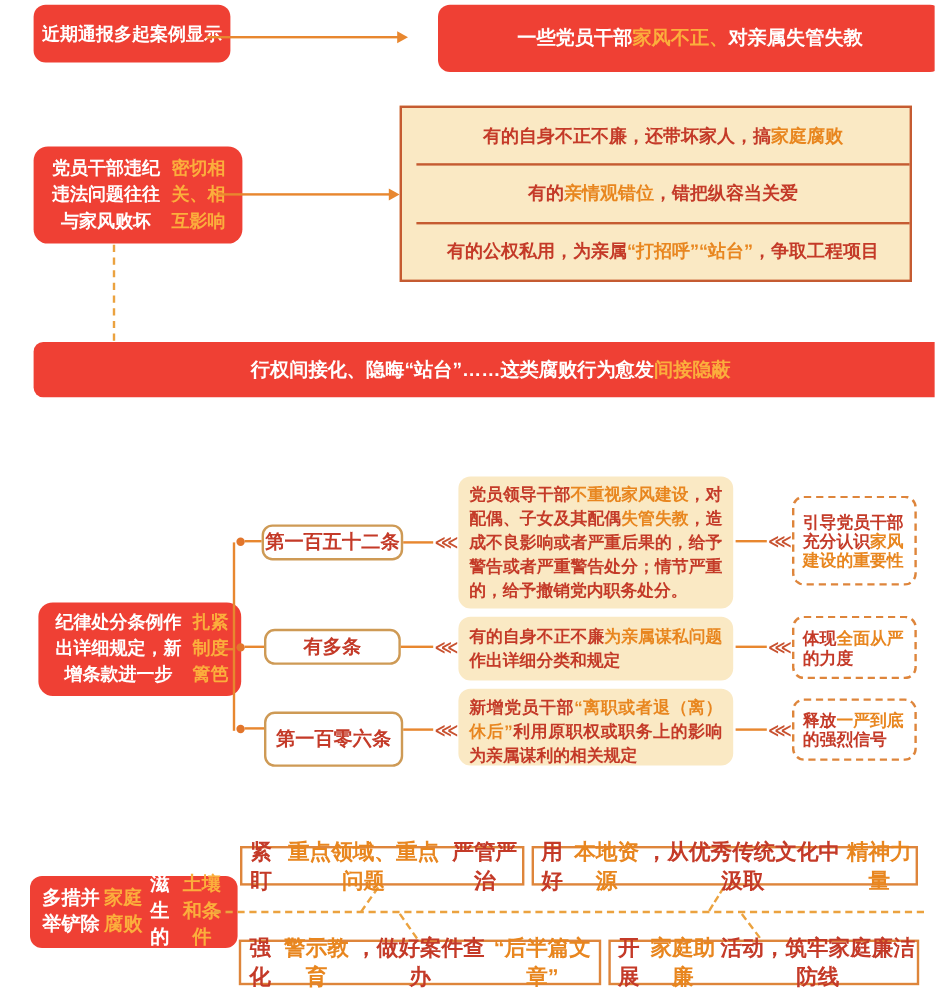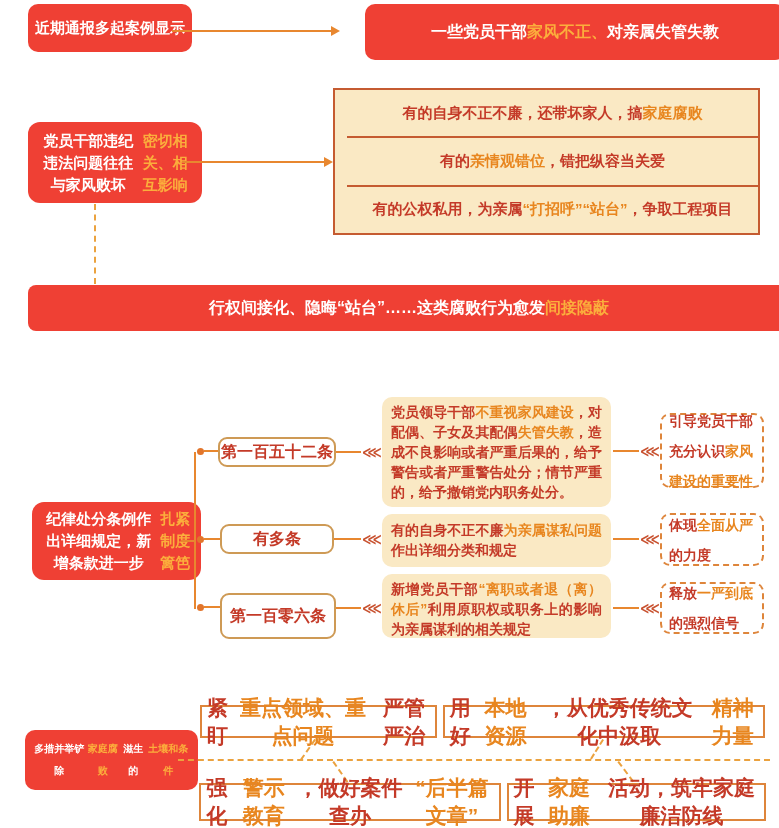--- a/index.html
+++ b/index.html
@@ -26,22 +26,22 @@
   .hline{background:var(--line);height:2px;}
   .ah{width:0;height:0;border-top:5px solid transparent;border-bottom:5px solid transparent;border-left:9px solid var(--line);}
   .panel{background:var(--cream);border:2px solid var(--group-border);display:flex;flex-direction:column;padding-left:12px;}
   .panel .row{flex:1;display:flex;align-items:center;justify-content:center;color:var(--dark-red);font-size:15px;text-align:center;}
   .panel .row + .row{border-top:2px solid var(--group-border);}
   .vdash{border-left:2px dashed var(--dash);width:0;}
   .hdash{border-top:2px dashed var(--dash);height:0;}
   .diag{border-top:2px dashed var(--dash);height:0;transform-origin:0 0;}
   .cond{background:#fff;border:2px solid var(--cond-border);border-radius:9px;color:var(--dark-red);font-size:16px;display:flex;align-items:center;justify-content:center;}
   .cb{background:var(--cream);border-radius:10px;color:var(--dark-red);font-size:14px;line-height:20px;padding:5px 9px;text-align:justify;}
-  .db{background:#fff;border:2px dashed var(--box-border);border-radius:10px;color:var(--dark-red);font-size:14px;line-height:30px;padding:3px 7px;display:flex;align-items:center;text-align:left;}
-  .mb{background:#fff;border:2px solid var(--box-border);color:var(--dark-red);font-size:21px;display:flex;align-items:center;justify-content:flex-end;text-align:center;}
+  .db{background:#fff;border:2px dashed var(--box-border);border-radius:10px;color:var(--dark-red);font-size:14px;line-height:16px;padding:3px 7px;display:flex;align-items:center;text-align:left;}
+  .mb{background:#fff;border:2px solid var(--box-border);color:var(--dark-red);font-size:18px;display:flex;align-items:center;justify-content:flex-end;text-align:center;}
   .link{display:flex;align-items:center;color:#C8512F;}
   .link .l{flex:1;height:2px;background:var(--line);}
   .link .chev{font-size:14px;line-height:1;letter-spacing:-2px;margin-left:1px;}
   .dot{width:7px;height:7px;border-radius:50%;background:#E2752B;}
   .vline{width:2px;background:var(--line);}
 </style>
 </head>
 <body>
 
 <div id="stage">
@@ -137,21 +137,21 @@
   <div class="abs db" style="left:660px;top:413px;width:104px;height:75px;">
       <span><span>引导党员干部充分认识</span><span class="hl">家风建设的重要性</span></span>
     </div>
   <div class="abs db" style="left:660px;top:513px;width:104px;height:53px;">
       <span><span>体现</span><span class="hl">全面从严</span><span>的力度</span></span>
     </div>
   <div class="abs db" style="left:660px;top:582px;width:104px;height:52px;align-items:center;">
       <span><span>释放</span><span class="hl">一严到底</span><span>的强烈信号</span></span>
     </div>
 
-  <div class="abs rb" style="left:5px;top:730px;width:173px;height:60px;font-size:10px;line-height:22px;padding:0 8px;">
+  <div class="abs rb" style="left:5px;top:730px;width:173px;height:60px;font-size:16px;line-height:22px;padding:0 8px;">
       <span>多措并举铲除</span>
       <span class="hl">家庭腐败</span>
       <span>滋生的</span>
       <span class="hl">土壤和条件</span>
     </div>
 
   <div class="abs hdash" style="left:178px;top:759px;width:592px;"></div>
   <div class="abs diag" style="left:316px;top:740px;width:25px;transform:rotate(125deg);"></div>
   <div class="abs diag" style="left:334px;top:761px;width:25px;transform:rotate(55deg);"></div>
   <div class="abs diag" style="left:604px;top:740px;width:23px;transform:rotate(122deg);"></div>

